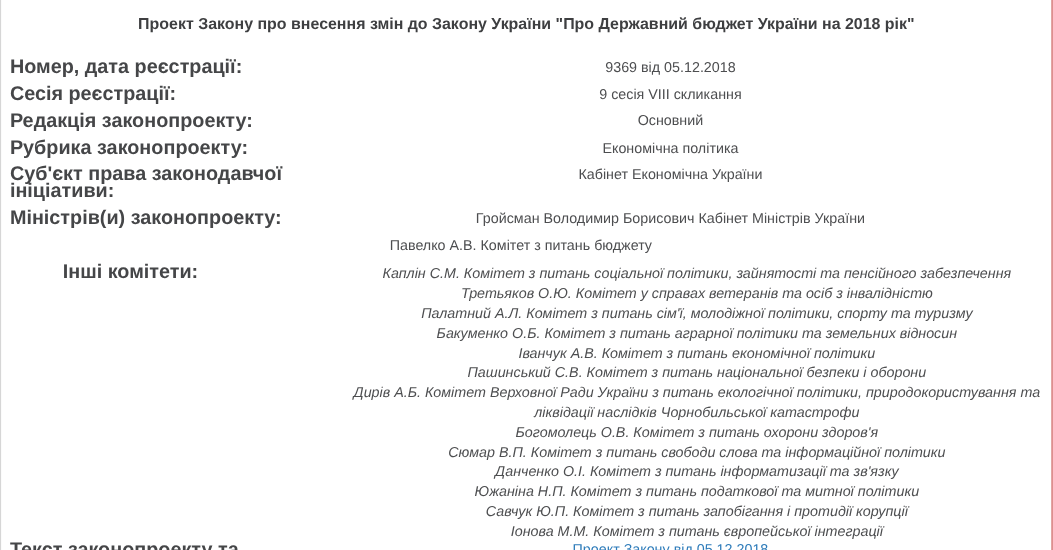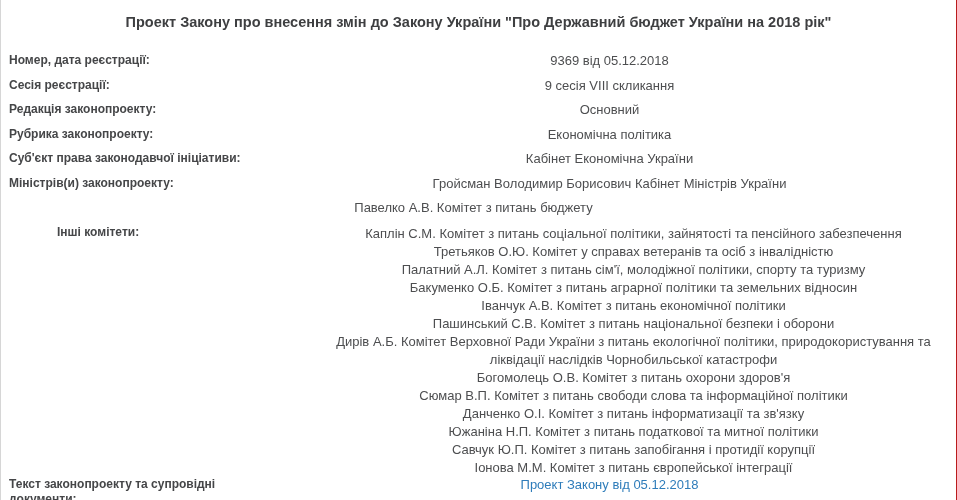--- a/index.html
+++ b/index.html
@@ -40,36 +40,37 @@
     margin-bottom: 9.5px;
   }
   .row.tight {
     margin-bottom: 0;
     padding-left: 48px;
   }
   .lab {
     flex: 0 0 272px;
     box-sizing: border-box;
     padding-left: 8px;
-    font-size: 12px;
+    font-size: 18px;
     line-height: 15px;
     font-weight: bold;
     color: #454648;
   }
   .val {
     flex: 1 1 auto;
     box-sizing: border-box;
     padding-right: 10px;
     font-size: 13px;
     line-height: 15px;
     color: #4d4e50;
     text-align: center;
   }
   .committee {
     line-height: 18px;
+    font-style: italic;
   }
   .val a {
     text-decoration: none;
     font-size: 13px;
     line-height: 15px;
   }
 </style>
 </head>
 <body>
 

